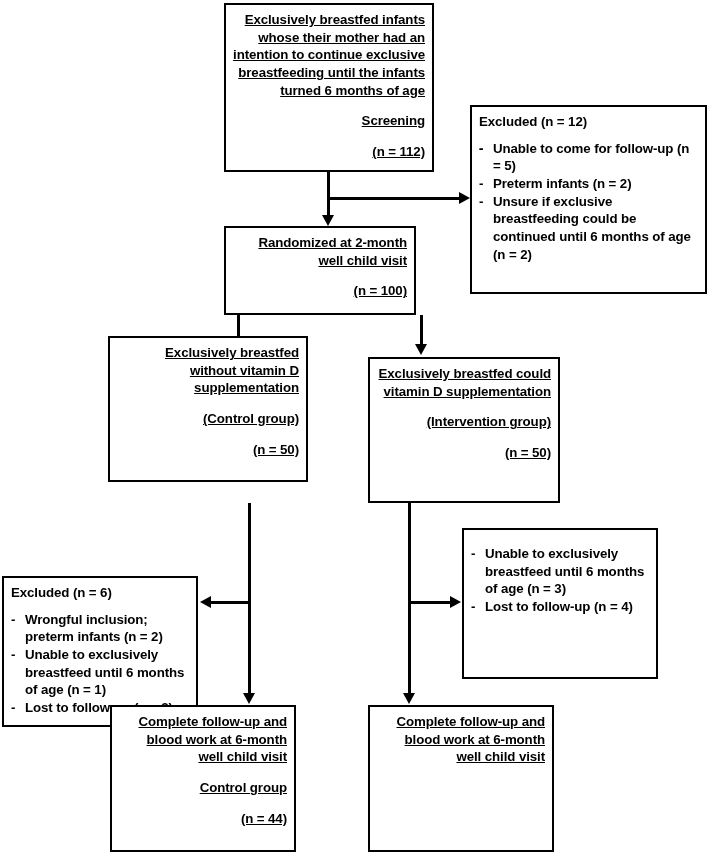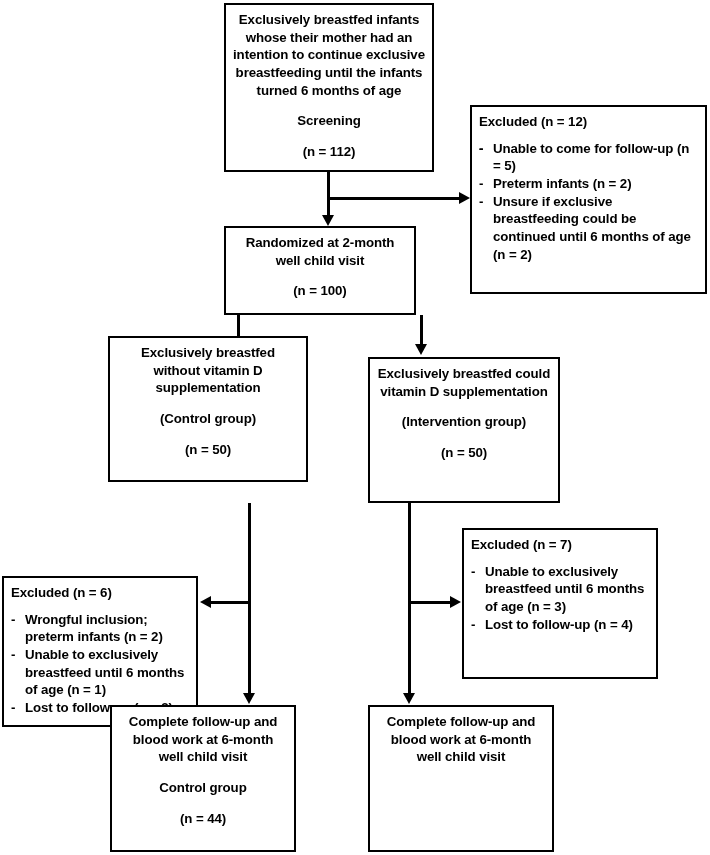--- a/index.html
+++ b/index.html
@@ -22,21 +22,21 @@
     background: #ffffff;
     color: #000000;
     font-size: 13.3px;
     line-height: 1.33;
     font-weight: bold;
     letter-spacing: -0.1px;
   }
   .box .inner {
     padding: 6px 7px;
   }
-  .center { text-align: center; }
+  .center { text-align: right; text-decoration: underline; }
   .left { text-align: left; }
   .para { margin: 0; }
   .gap { height: 13px; }
   .gap-sm { height: 9px; }
 
   
   ul.bullets {
     list-style: none;
     margin: 0;
     padding: 0;
@@ -173,21 +173,20 @@
       <ul class="bullets">
         <li><span class="dash">-</span><span>Wrongful inclusion; preterm infants (n = 2)</span></li>
         <li><span class="dash">-</span><span>Unable to exclusively breastfeed until 6 months of age (n = 1)</span></li>
         <li><span class="dash">-</span><span>Lost to follow-up (n = 3)</span></li>
       </ul>
     </div>
   </div>
 
   <div class="box" style="left:462px; top:528px; width:196px; height:151px;">
     <div class="inner left">
-      <p class="para">Excluded (n = 7)</p>
       <div class="gap-sm"></div>
       <ul class="bullets">
         <li><span class="dash">-</span><span>Unable to exclusively breastfeed until 6 months of age (n = 3)</span></li>
         <li><span class="dash">-</span><span>Lost to follow-up (n = 4)</span></li>
       </ul>
     </div>
   </div>
 
   <div class="box" style="left:110px; top:705px; width:186px; height:147px;">
     <div class="inner center">

